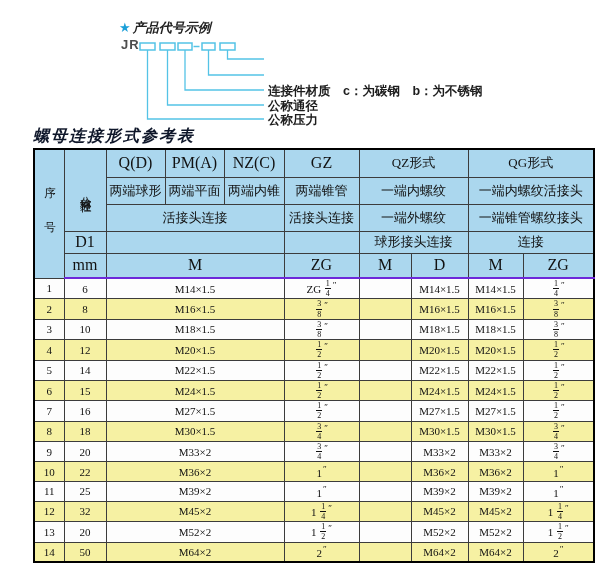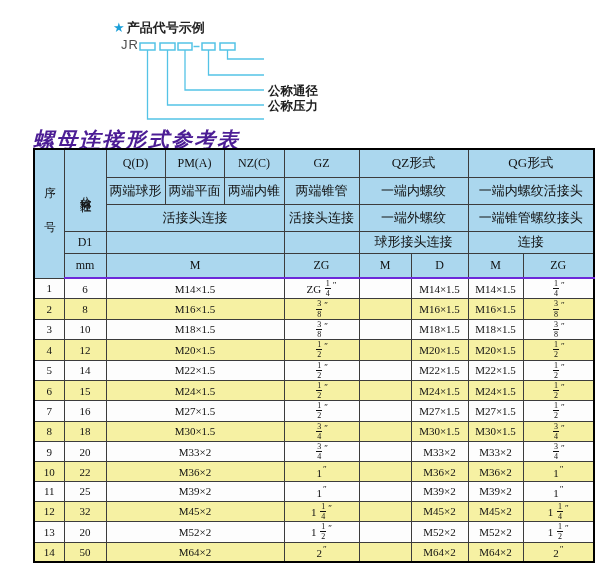--- a/index.html
+++ b/index.html
@@ -10,66 +10,66 @@
     background:#ffffff;
     font-family:"Liberation Serif","DejaVu Serif",serif;
     color:#111;
     overflow:hidden;
   }
 
   
   .diagram { position:absolute; left:0; top:0; width:600px; height:147px; }
   .diagram svg { position:absolute; left:0; top:0; }
   .d-title {
-    position:absolute; left:113px; top:19px;
+    position:absolute; left:119px; top:19px;
     font-family:"Liberation Sans","DejaVu Sans",sans-serif;
-    font-weight:bold; font-size:13px; color:#222;
+    font-weight:bold; font-size:13px; color:#222;font-style:italic;
   }
   .d-title .star { color:#1b9fd8; margin-right:2px; font-size:13px; }
   .code-prefix {
     position:absolute; left:121px; top:37px;
     font-family:"Liberation Sans","DejaVu Sans",sans-serif;
-    font-weight:normal; font-size:13px; color:#4d4d4d; letter-spacing:1px;
+    font-weight:bold; font-size:13px; color:#4d4d4d; letter-spacing:1px;
   }
   .dlabel {
     position:absolute; left:268px;
     font-family:"Liberation Sans","DejaVu Sans",sans-serif;
     font-weight:bold; font-size:12.5px; color:#1d1d1d;
     white-space:nowrap;
   }
   .dlabel:nth-of-type(1){ top:52px; }
   .dlabel:nth-of-type(2){ top:68px; }
   .dlabel:nth-of-type(3){ top:83px; }
   .dlabel:nth-of-type(4){ top:98px; }
   .dlabel:nth-of-type(5){ top:112px; }
 
   
   .t-title {
     position:absolute; left:33px; top:126px;
     font-family:"Liberation Serif","DejaVu Serif",serif;
     font-weight:bold; font-style:italic;
-    font-size:21px; letter-spacing:2px; color:#4c1d95;
+    font-size:16px; letter-spacing:2px; color:#0f172a;
   }
 
   
   table.ref {
     position:absolute; left:33px; top:148px;
     width:560px; table-layout:fixed;
     border-collapse:collapse;
     border:2px solid #000;
     font-size:11px;
   }
   .ref th, .ref td {
     border:1px solid #3c3c3c;
     text-align:center; vertical-align:middle;
     padding:0; overflow:hidden;
     font-weight:normal;
   }
   .ref thead th { background:#abd7ee; }
-  .ref thead .latin { font-size:12px; }
+  .ref thead .latin { font-size:16px; }
   .ref thead .zh { font-size:13px; }
   .ref tr.hr1 { height:28px; }
   .ref tr.hr2 { height:27px; }
   .ref tr.hr3 { height:27px; }
   .ref tr.hr4 { height:22px; }
   .ref tr.hr5 { height:25px; }
   .ref tr.hr5 th { border-bottom:2px solid #6d28d9; }
   .ref tbody tr { height:19.7px; background:#fdfdfd; }
   .ref tbody tr.alt td { background:#f6f1a3; }
   .ref tbody td { font-size:11px; }
@@ -114,20 +114,21 @@
         <polyline points="167.5,50 167.5,105 264,105"></polyline>
         <polyline points="147.5,50 147.5,119 264,119"></polyline>
       </g>
     </svg>
 
     <div class="d-title">
       <span class="star">★</span><span>产品代号示例</span>
     </div>
     <div class="code-prefix">JR</div>
 
+    <div class="dlabel">连接件材质　c：为碳钢　b：为不锈钢</div>
     <div class="dlabel">公称通径</div>
     <div class="dlabel">公称压力</div>
   </div>
 
   <div class="t-title">螺母连接形式参考表</div>
 
   <table class="ref">
     <colgroup>
       <col style="width:30px">
         <col style="width:42px">

